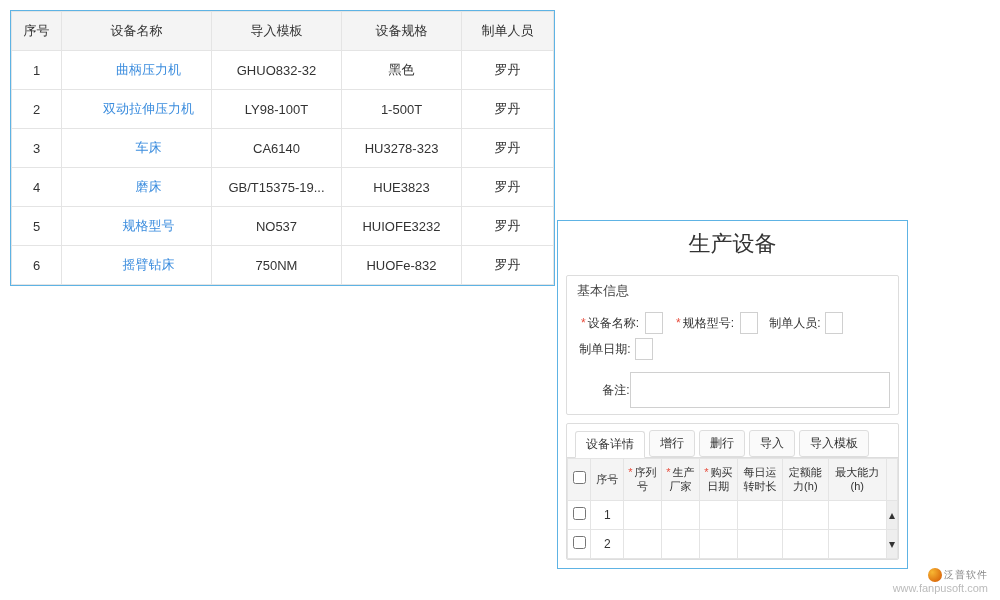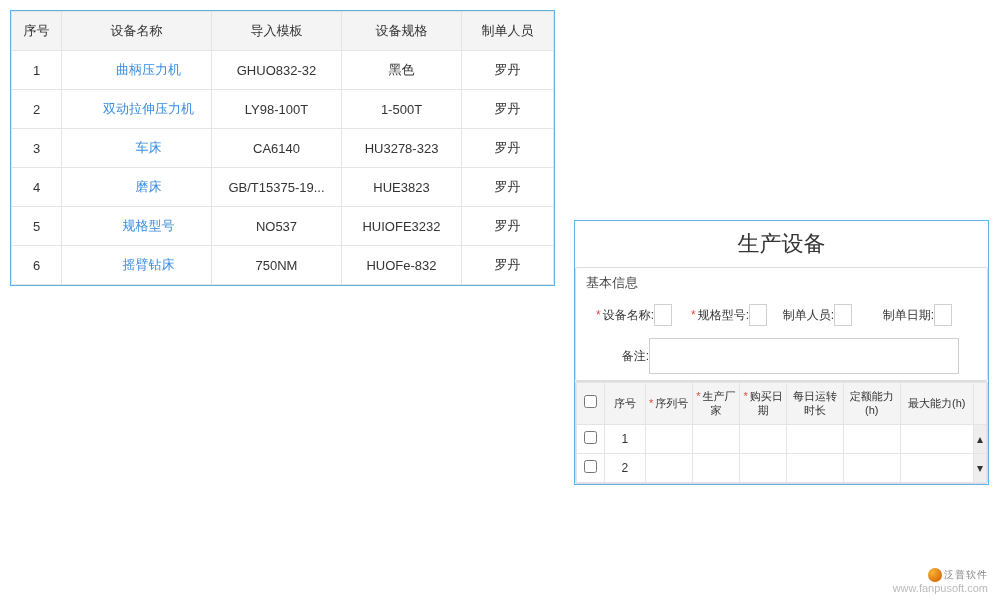--- a/index.html
+++ b/index.html
@@ -1,32 +1,32 @@
 <!DOCTYPE html>
 <html><head>
 <meta charset="utf-8">
 <style>
 * { box-sizing: border-box; margin: 0; padding: 0; }
 body { font-family: "Microsoft YaHei", Arial, sans-serif; font-size: 13px; color: #333; background: #fff; width: 1000px; height: 600px; position: relative; }
 
 .panel-left { position: absolute; left: 10px; top: 10px; width: 545px; border: 1px solid #5eb3e4; }
-.panel-right { position: absolute; left: 574px; top: 220px; width: 415px; border: 1px solid #5eb3e4; }
+.panel-right { position: absolute; left: 557px; top: 220px; width: 351px; border: 1px solid #5eb3e4; }
 
 .panel-title { text-align: center; font-size: 22px; font-weight: 400; padding: 8px 0; background: #fff; }
 
 .tbl { width: 100%; border-collapse: collapse; }
 .tbl th { background: #f4f4f4; border: 1px solid #e4e4e4; font-weight: 400; padding: 10px 6px; font-size: 13px; }
 .tbl td { border: 1px solid #e4e4e4; padding: 10px 6px; text-align: center; font-size: 13px; }
 .tbl a { color: #3c8dde; text-decoration: none; margin-left: 24px; }
 
-.group-box { border: 1px solid #ddd; border-radius: 2px; }
+.group-box { margin: 8px; border: 1px solid #ddd; border-radius: 2px; }
 .group-title { padding: 6px 10px; font-size: 13px; color: #444; }
 .form-row { display: flex; align-items: center; padding: 4px 8px; flex-wrap: wrap; }
 .form-cell { display: flex; align-items: center; margin: 2px 0; font-size: 12px; }
-.form-cell label { text-align: right; display: inline-block; }
+.form-cell label { text-align: center; display: inline-block; }
 .req { color: #e74c3c; margin-right: 2px; }
 .inp { border: 1px solid #d0d0d0; height: 22px; background: #fff; }
 
 .tabs { display: flex; align-items: center; border-bottom: 1px solid #ddd; padding: 6px 8px 0; gap: 4px; }
 .tab, .btn { display: inline-block; padding: 4px 10px; border: 1px solid #ddd; background: #fafafa; font-size: 12px; border-radius: 3px 3px 0 0; cursor: pointer; }
 .tab.active { background: #fff; border-bottom: 1px solid #fff; position: relative; top: 1px; }
 .btn { border-radius: 3px; }
 
 .detail-tbl th { background: #f4f4f4; border: 1px solid #e4e4e4; font-weight: 400; padding: 6px 2px; font-size: 11px; line-height: 1.3; }
 .detail-tbl td { border: 1px solid #e4e4e4; padding: 6px 2px; text-align: center; font-size: 12px; }
@@ -122,20 +122,27 @@
     </div>
     <div class="form-row">
       <div class="form-cell" style="width:100%">
         <label style="width:65px;text-align:right">备注:</label>
         <textarea class="inp" style="width: 310px; height: 36px; resize: none;"></textarea>
       </div>
     </div>
   </div>
 
   <div class="group-box" style="padding-bottom:0">
+    <div class="tabs">
+      <span class="tab active">设备详情</span>
+      <span class="btn">增行</span>
+      <span class="btn">删行</span>
+      <span class="btn">导入</span>
+      <span class="btn">导入模板</span>
+    </div>
     <table class="tbl detail-tbl">
       <thead>
         <tr id="detail-header">
             <th style="width: 24px;"><input type="checkbox" style=""></th>
             <th style="width: 34px;">序号</th>
             <th style="width: 40px;"><span class="req">*</span>序列号</th>
             <th style="width: 40px;"><span class="req">*</span>生产厂家</th>
             <th style="width: 40px;"><span class="req">*</span>购买日期</th>
             <th style="width: 48px;">每日运转时长</th>
             <th style="width: 48px;">定额能力(h)</th>

